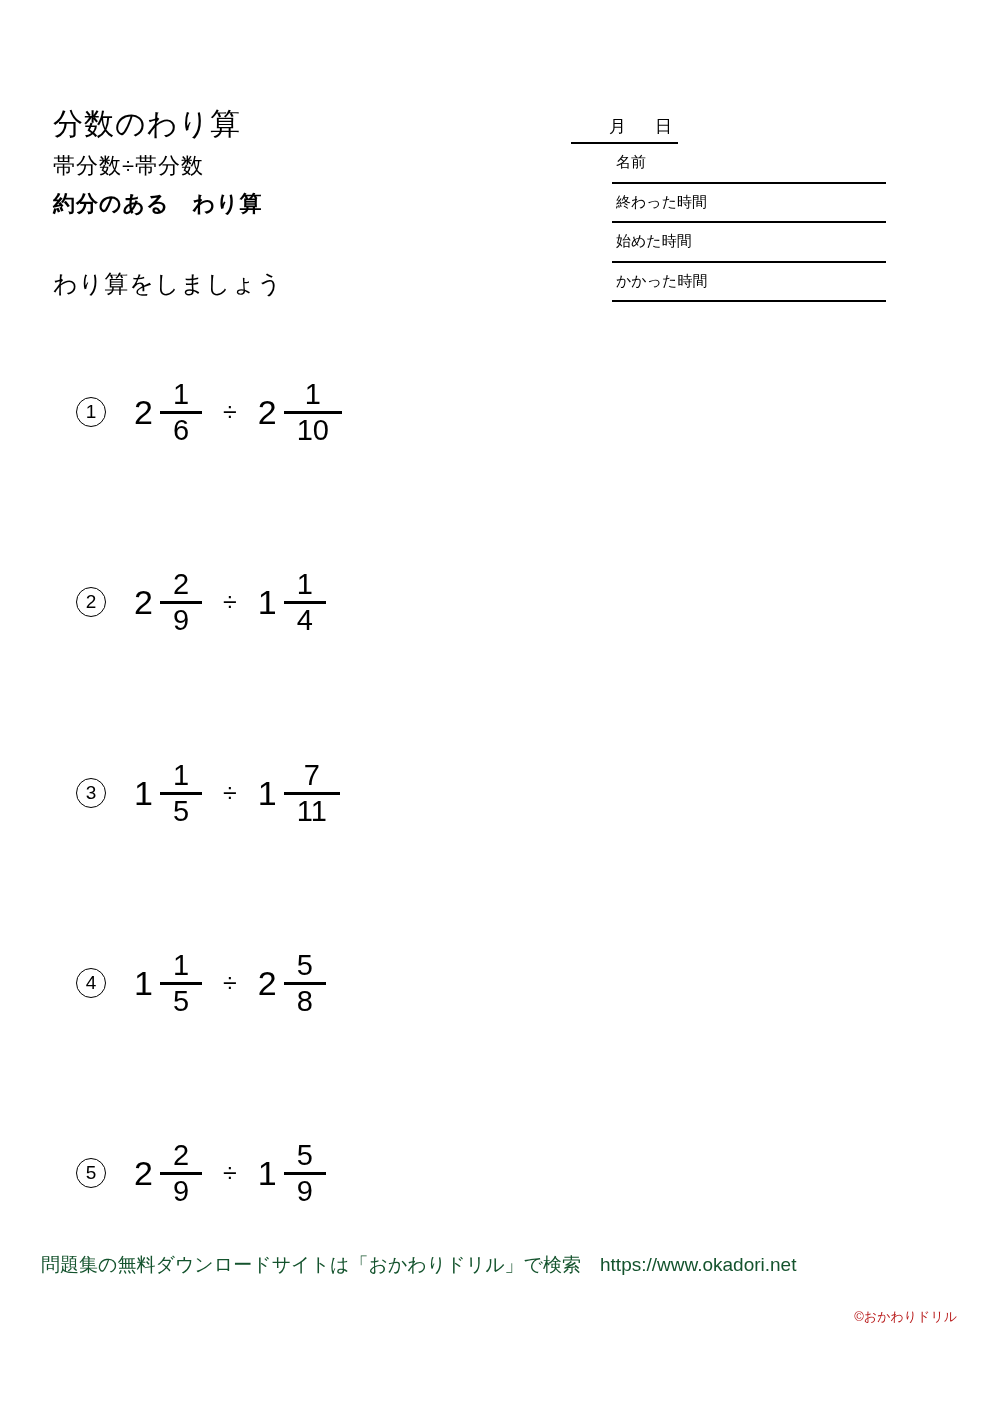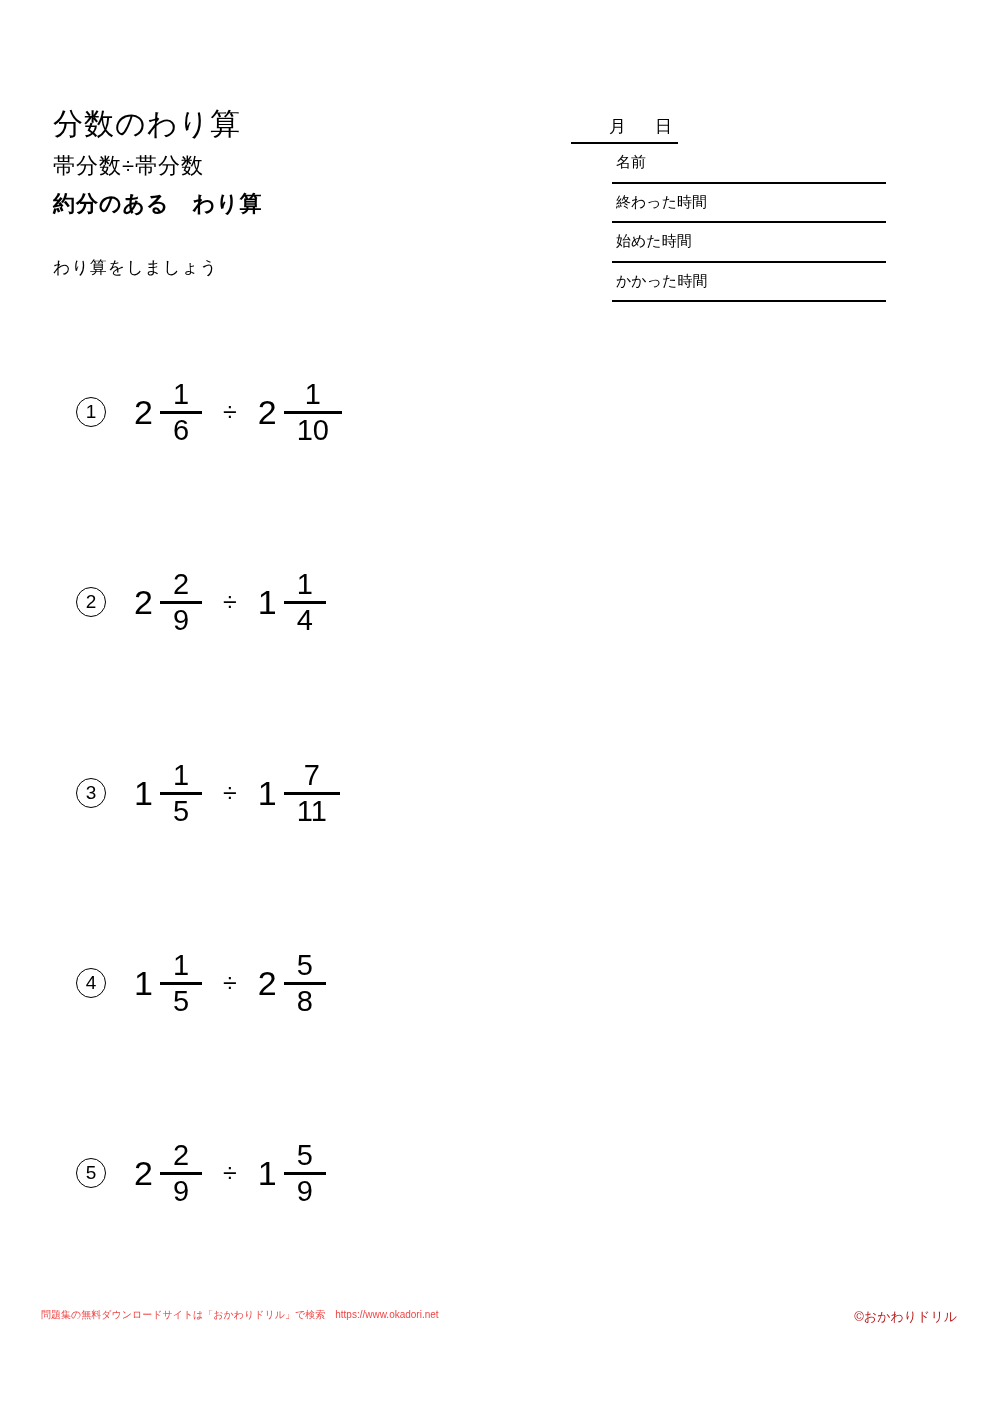--- a/index.html
+++ b/index.html
@@ -9,21 +9,21 @@
     width:1000px; height:1415px;
     font-family:"Liberation Sans","DejaVu Sans",sans-serif;
     color:#000;
     overflow:hidden;
   }
 
   
   .title       { position:absolute; left:53px; top:104px; font-size:30px; font-weight:normal; letter-spacing:1px; }
   .subtitle-1  { position:absolute; left:53px; top:151px; font-size:22px; font-weight:normal; letter-spacing:1px; }
   .subtitle-2  { position:absolute; left:53px; top:189px; font-size:22px; font-weight:bold; letter-spacing:1px; }
-  .instruction { position:absolute; left:53px; top:256px; font-size:17px; letter-spacing:1px; }
+  .instruction { position:absolute; left:53px; top:268px; font-size:24px; letter-spacing:1px; }
 
   
   .form { position:absolute; left:571px; top:108px; width:315px; }
   .date-row {
     width:107px; height:36px;
     border-bottom:2.5px solid #000;
     display:flex; justify-content:flex-end; align-items:flex-end;
     gap:29px; padding:0 6px 4px 0;
     font-size:17px;
   }
@@ -46,21 +46,21 @@
     font-size:19px; margin-right:28px; flex:0 0 auto;
   }
   .mixed { display:flex; align-items:center; }
   .whole { font-size:34px; }
   .frac  { display:flex; flex-direction:column; align-items:center; margin-left:7px; }
   .fnum, .fden { font-size:29px; line-height:1.12; padding:0 13px; }
   .fbar  { align-self:stretch; height:3px; background:#000; }
   .op    { font-size:25px; margin:0 21px; }
 
   
-  .footer-left  { position:absolute; left:41px;  top:1308px; font-size:10px; color:#ef4444; }
+  .footer-left  { position:absolute; left:41px;  top:1252px; font-size:19px; color:#14532d; }
   .footer-right { position:absolute; right:43px; top:1308px; font-size:13px; color:#b91c1c;margin-left:39px; }
 </style>
 </head>
 <body>
 
 <div class="title">分数のわり算</div>
 <div class="subtitle-1">帯分数÷帯分数</div>
 <div class="subtitle-2">約分のある　わり算</div>
 <div class="instruction">わり算をしましょう</div>
 

